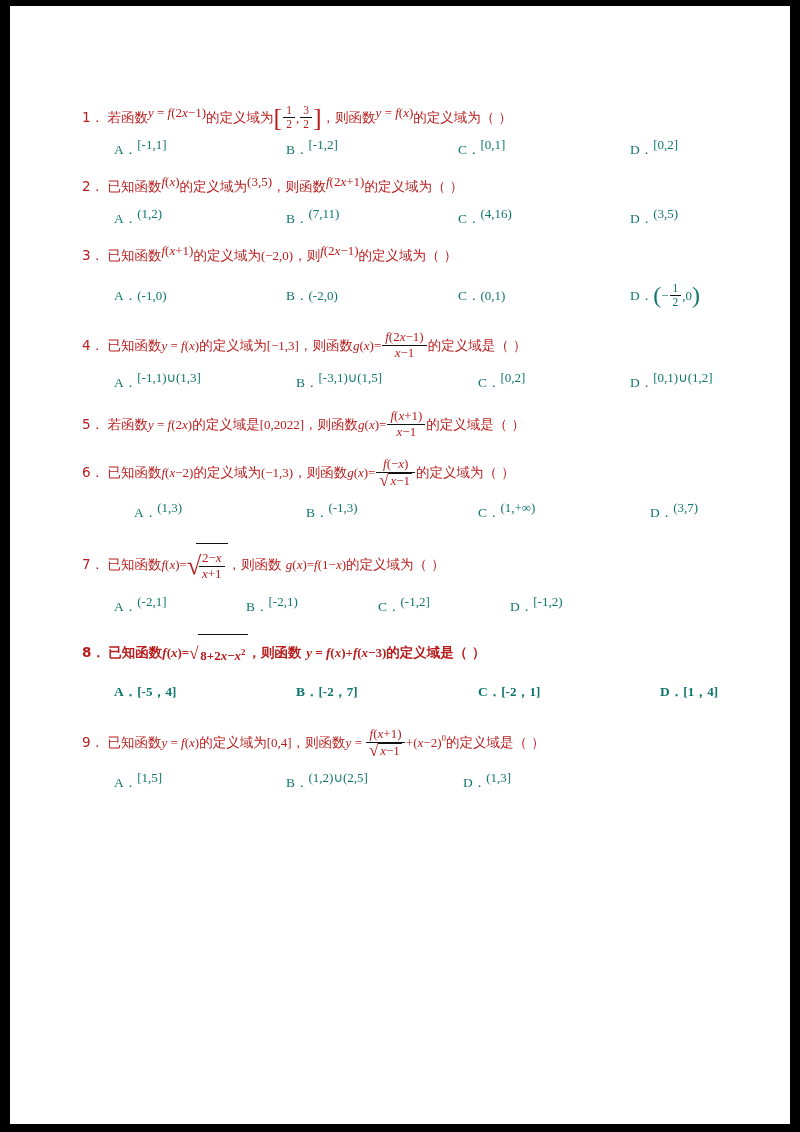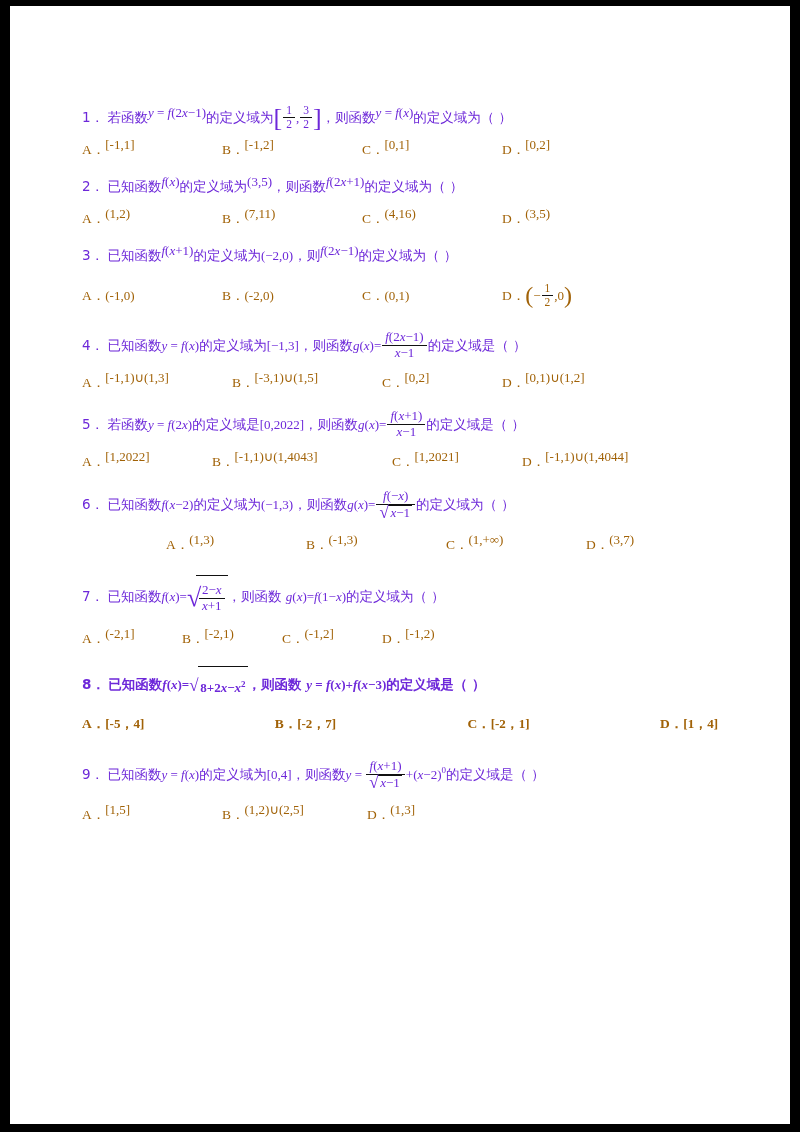--- a/index.html
+++ b/index.html
@@ -36,33 +36,34 @@
     width: 636px;
   }
 
   .q {
     margin-bottom: 6px;
   }
   .stem {
     display: block;
     font-size: 13.5px;
     line-height: 30px;
-    color: #6d28d9;
+    color: #b91c1c;
     white-space: nowrap;
   }
   .opts {
     display: flex;
     line-height: 30px;
     margin-top: 2px;
     margin-bottom: 2px;
   }
   .opt {
     font-size: 13.5px;
-    color: #a16207;
+    color: #0f766e;
     white-space: nowrap;
+    margin-left: 32px;
   }
   .opt .lbl {
     font-family: "Liberation Serif", serif;
   }
 
   
   .mi {
     font-family: "Liberation Serif", serif;
     font-style: italic;
     font-size: 13px;
@@ -193,26 +194,20 @@
       <span class="opt" style="width:120px"><span class="lbl cn">C．</span><span class="mn raise">[0,2]</span></span>
       <span class="opt"><span class="lbl cn">D．</span><span class="mn raise">[0,1)∪(1,2]</span></span>
     </div>
   </div>
 
   <div class="q" style="margin-top:6px;">
     <div class="stem" style="line-height:40px;">
       <span class="cn">5．</span>
       <span class="cn">若函数</span><span class="mi">y</span><span class="mn"> = </span><span class="mi">f</span><span class="mn">(2</span><span class="mi">x</span><span class="mn">)</span><span class="cn">的定义域是</span><span class="mn">[0,2022]</span><span class="cn">，则函数</span><span class="mi">g</span><span class="mn">(</span><span class="mi">x</span><span class="mn">)=</span><span class="frac" style="font-size:12px;"><span class="num"><span class="mi">f</span><span class="mn">(</span><span class="mi">x</span><span class="mn">+1)</span></span><span class="den"><span class="mi">x</span><span class="mn">−1</span></span></span><span class="cn">的定义域是（  ）</span>
     </div>
-    <div class="opts">
-      <span class="opt" style="width:130px"><span class="lbl cn">A．</span><span class="mn raise">[1,2022]</span></span>
-      <span class="opt" style="width:180px"><span class="lbl cn">B．</span><span class="mn raise">[-1,1)∪(1,4043]</span></span>
-      <span class="opt" style="width:130px"><span class="lbl cn">C．</span><span class="mn raise">[1,2021]</span></span>
-      <span class="opt"><span class="lbl cn">D．</span><span class="mn raise">[-1,1)∪(1,4044]</span></span>
-    </div>
   </div>
 
   <div class="q" style="margin-top:6px;">
     <div class="stem" style="line-height:42px;">
       <span class="cn">6．</span>
       <span class="cn">已知函数</span><span class="mi">f</span><span class="mn">(</span><span class="mi">x</span><span class="mn">−2)</span><span class="cn">的定义域为</span><span class="mn">(−1,3)</span><span class="cn">，则函数</span><span class="mi">g</span><span class="mn">(</span><span class="mi">x</span><span class="mn">)=</span><span class="frac" style="font-size:12px;"><span class="num"><span class="mi">f</span><span class="mn">(−</span><span class="mi">x</span><span class="mn">)</span></span><span class="den"><span class="sqrt"><span class="radix">√</span><span class="rad"><span class="mi">x</span><span class="mn">−1</span></span></span></span></span><span class="cn">的定义域为（  ）</span>
     </div>
     <div class="opts" style="line-height:34px;justify-content:center;">
       <span class="opt" style="width:140px"><span class="lbl cn">A．</span><span class="mn raise">(1,3)</span></span>
       <span class="opt" style="width:140px"><span class="lbl cn">B．</span><span class="mn raise">(-1,3)</span></span>

